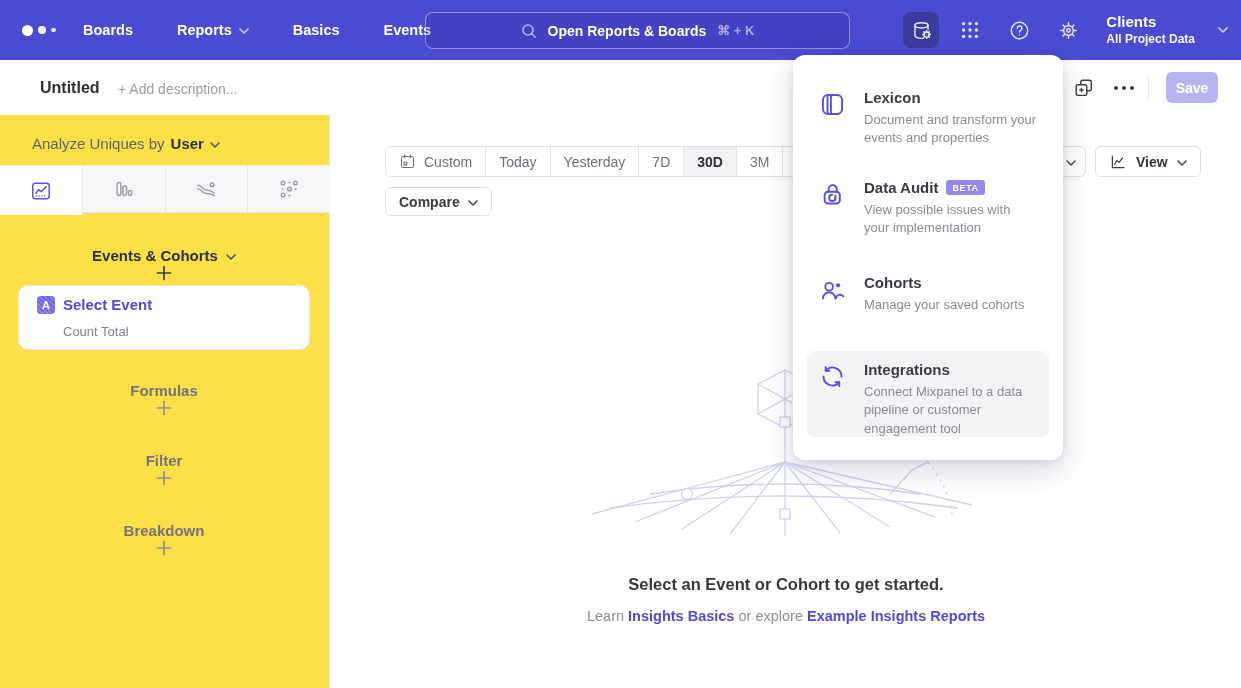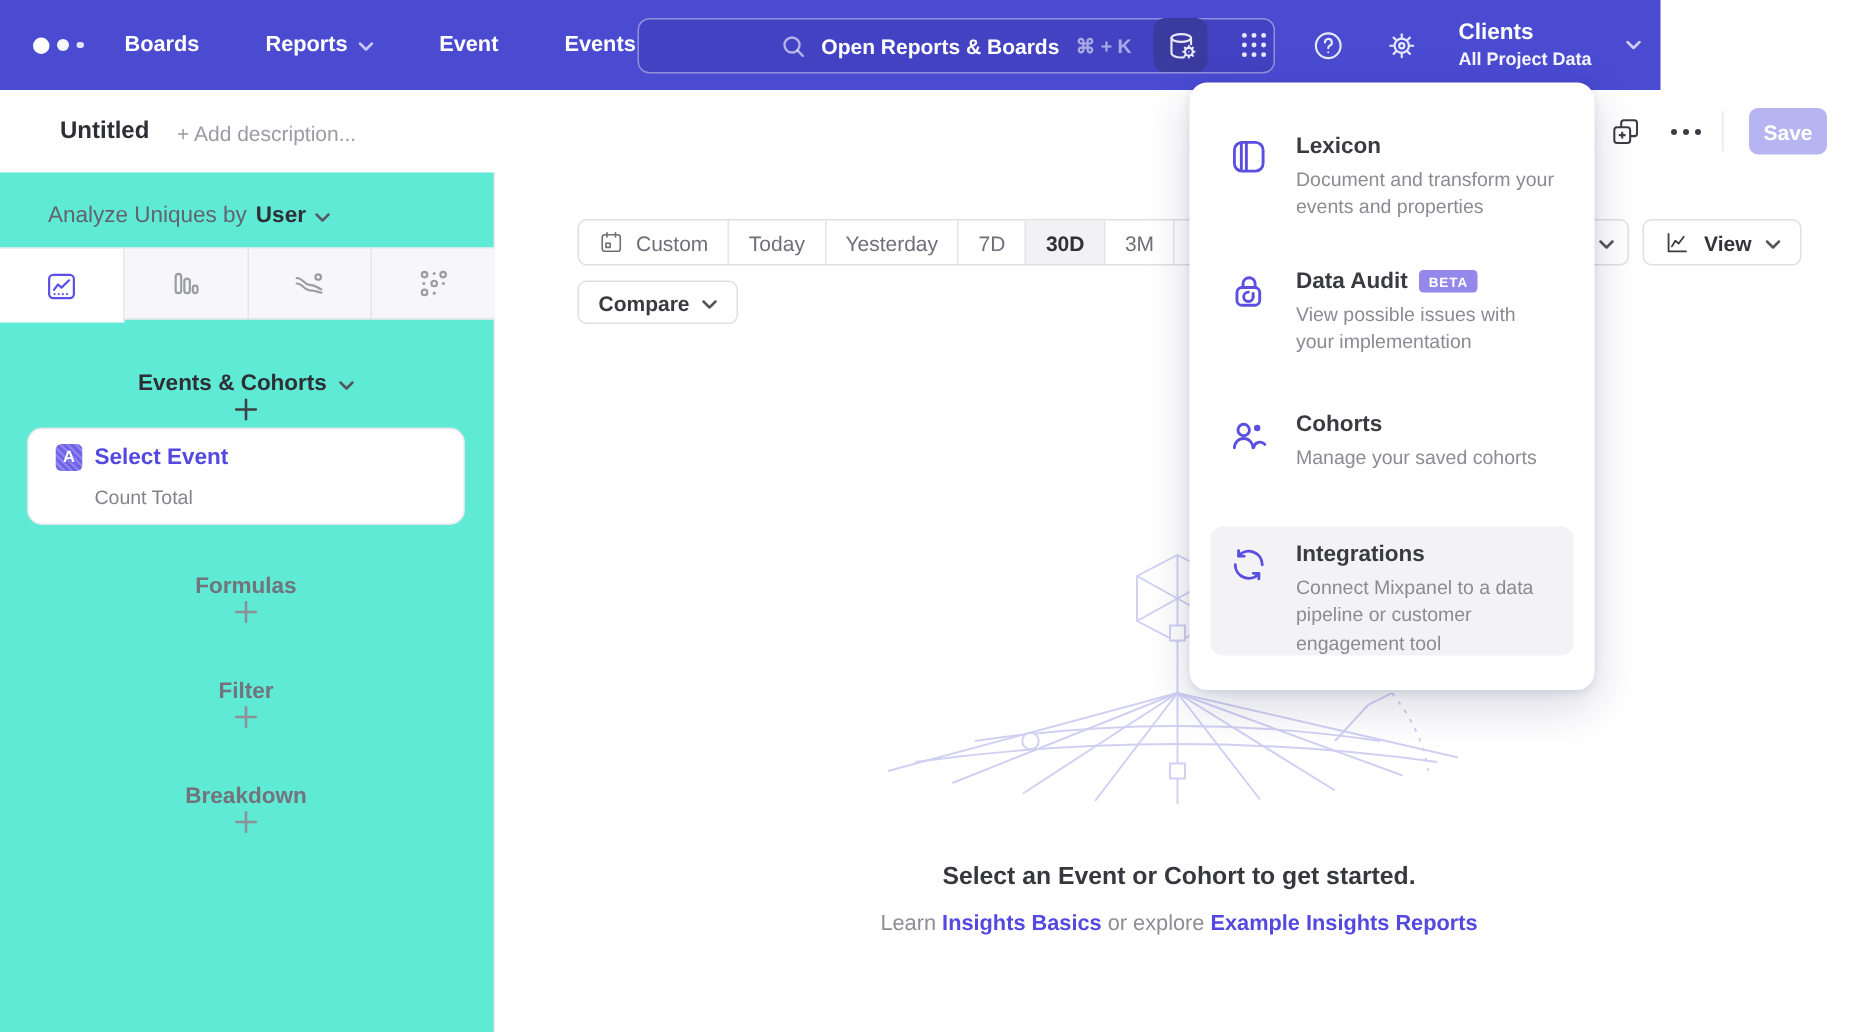--- a/index.html
+++ b/index.html
@@ -6,21 +6,21 @@
   html,body { background:#fff; }
   #app {
     position:relative; width:1241px; height:688px; overflow:hidden;
     background:#fff; font-family:"Liberation Sans", sans-serif; color:#32323a;
   }
   svg { display:block; }
   .chev { width:10px; height:6px; }
   .chev polyline { fill:none; stroke:currentColor; stroke-width:1.7; stroke-linecap:round; stroke-linejoin:round; }
 
   
-  .topnav { position:absolute; top:0; left:0; width:1107px; height:60px; background:#4b4bd2; z-index:10;padding-left:21px; }
+  .topnav { position:absolute; top:0; left:0; width:1241px; height:60px; background:#4b4bd2; z-index:10;padding-left:21px; }
   .logo { position:absolute; left:22px; top:0; height:60px; display:flex; align-items:center; gap:5px; cursor:pointer; }
   .logo .d1 { width:11px; height:11px; border-radius:50%; background:#fff; }
   .logo .d2 { width:8px; height:8px; border-radius:50%; background:#fff; opacity:.95; }
   .logo .d3 { width:4.5px; height:4.5px; border-radius:50%; background:#fff; opacity:.85; }
   .nav-menu { position:absolute; left:83px; top:0; height:60px; display:flex; align-items:center; gap:44px; }
   .nav-link { display:flex; align-items:center; gap:7px; color:#fff; font-size:14.5px; font-weight:700; cursor:pointer; }
   .nav-link .chev { color:#c9c8f3; margin-top:2px; }
   .nav-search {
     position:absolute; left:425px; top:12px; width:425px; height:37px;
     background:rgba(25,25,120,.18); border:1px solid rgba(255,255,255,.42); border-radius:8px;
@@ -45,21 +45,21 @@
   .ph-copy svg { stroke:#3c3c44; fill:none; stroke-width:1.5; stroke-linejoin:round; }
   .ph-more { position:absolute; right:105px; top:24px; width:22px; height:8px; cursor:pointer; display:flex; gap:4px; align-items:center; }
   .ph-more i { width:4px; height:4px; border-radius:50%; background:#3c3c44; }
   .ph-vdiv { position:absolute; right:92px; top:14px; width:1px; height:27px; background:#e7e7ec; }
   .save-btn {
     position:absolute; right:23px; top:12px; width:52px; height:31px; border:none; border-radius:6px;
     background:#b7b5f1; color:#fff; font-size:14px; font-weight:700; font-family:inherit; cursor:pointer;
   }
 
   
-  .sidebar { position:absolute; top:115px; left:0; width:330px; height:573px; background:#5eead4; border-right:1px solid #e5e5ea;padding-left:24px; }
+  .sidebar { position:absolute; top:115px; left:0; width:330px; height:573px; background:#fde047; border-right:1px solid #e5e5ea;padding-left:24px; }
   .analyze { position:absolute; top:20px; left:32px; display:flex; align-items:center; gap:6px; font-size:15px; }
   .analyze .lbl { color:#63636d; }
   .analyze .val { color:#2f2f36; font-weight:700; cursor:pointer; display:flex; align-items:center; gap:6px; }
   .analyze .chev { color:#5a5a64; margin-top:2px; }
   .tabs { position:absolute; top:50px; left:0; width:330px; height:48px; background:#f7f7f9; border-top:1px solid #ececf1; border-bottom:1px solid #e5e5ea; display:flex; }
   .tab { flex:1; display:flex; align-items:center; justify-content:center; border-right:1px solid #e5e5ea; cursor:pointer; }
   .tab:last-child { border-right:none; }
   .tab svg { stroke:#9c9ca5; fill:none; stroke-width:1.6; stroke-linecap:round; stroke-linejoin:round; }
   .tab.active { background:#fff; height:49px; }
   .tab.active svg { stroke:#5a50e6; }
@@ -129,21 +129,21 @@
       <span class="nav-link">
           <span>Boards</span>
         </span>
       <span class="nav-link">
         <span>Reports</span>
         <svg class="chev" viewBox="0 0 10 6">
             <polyline points="1,1 5,5 9,1"></polyline>
           </svg>
       </span>
       <span class="nav-link">
-          <span>Event</span>
+          <span>Basics</span>
         </span>
       <span class="nav-link">
           <span>Events</span>
         </span>
     </div>
     <div class="nav-search">
       <svg width="16" height="16" viewBox="0 0 16 16" style="stroke:rgba(255,255,255,.6);fill:none;stroke-width:1.6;stroke-linecap:round;">
         <circle cx="7" cy="7" r="5"></circle>
           <line x1="10.8" y1="10.8" x2="14.2" y2="14.2"></line>
       </svg>

